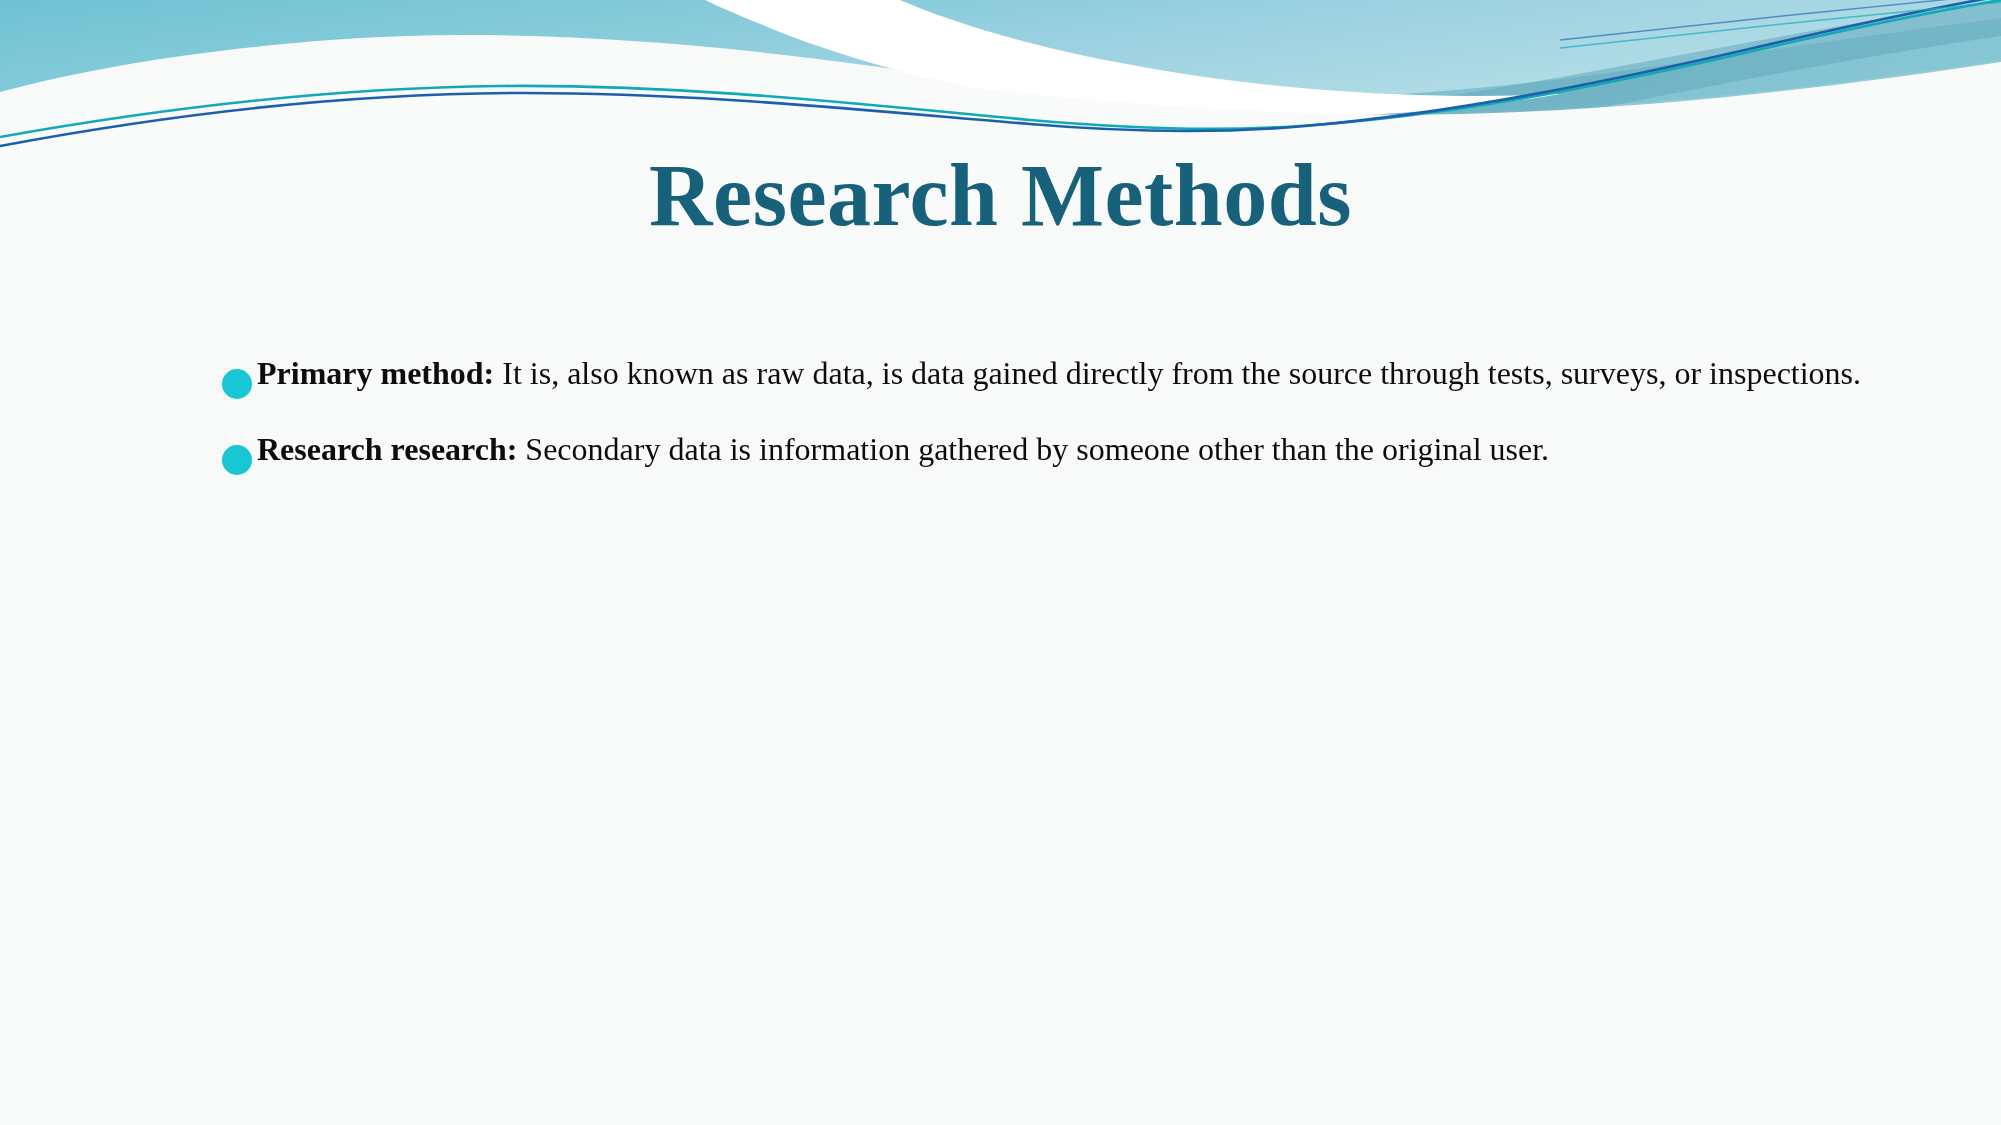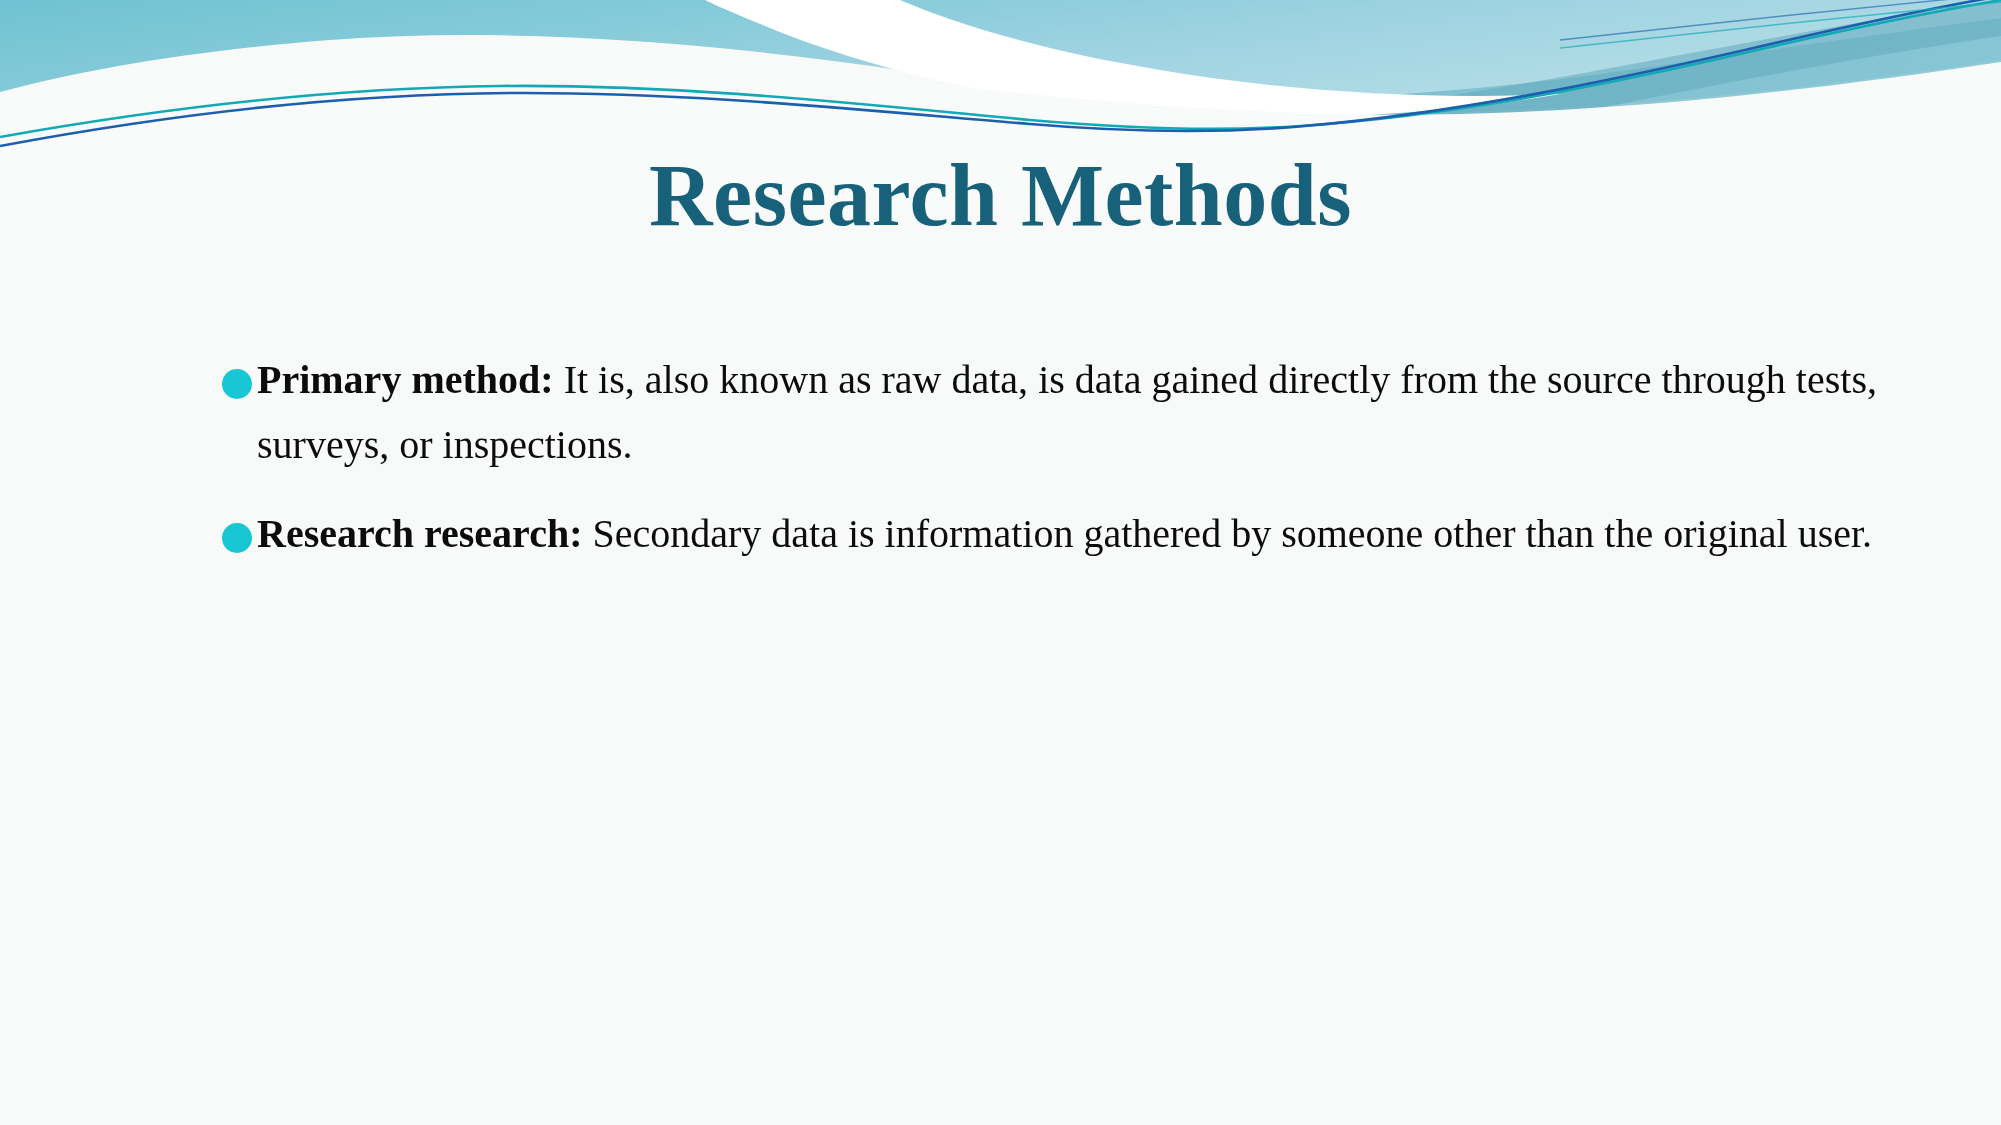--- a/index.html
+++ b/index.html
@@ -76,21 +76,21 @@
     width: 30px;
     height: 30px;
     border-radius: 50%;
     background: #19C6D4;
   }
   .bullet-text {
     display: block;
     text-align: justify;
     text-align-last: left;
     font-family: "Liberation Serif", serif;
-    font-size: 40px;
+    font-size: 32px;
     line-height: 1.62;
     color: #0C0C0C;
     hyphens: none;
   }
   .bullet-text b {
     font-weight: bold;
   }
   .lead {
     font-weight: bold;
   }

